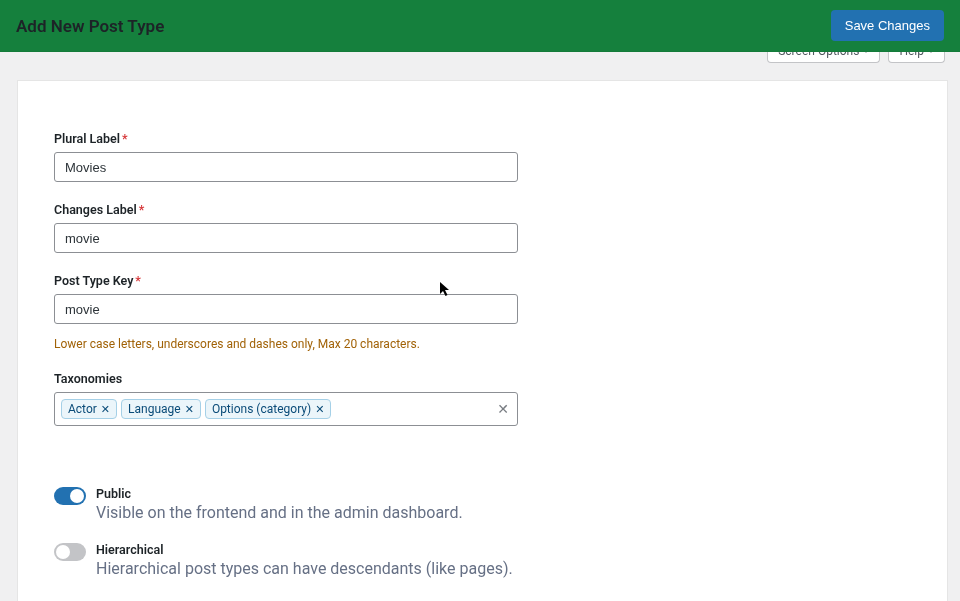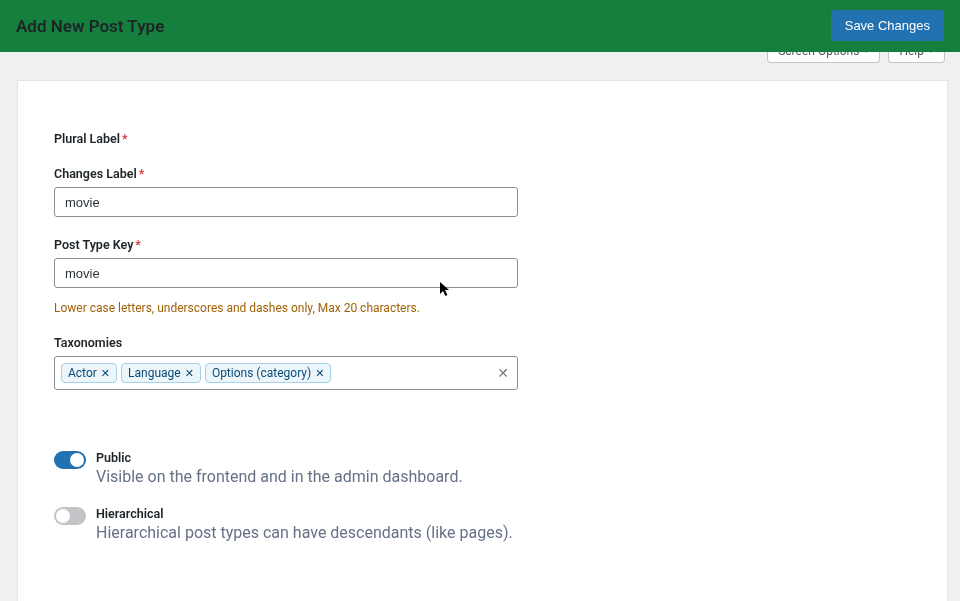--- a/index.html
+++ b/index.html
@@ -218,20 +218,21 @@
     <span class="caret"></span>
   </div>
 </div>
 
 <div class="panel">
 
   <div class="field-group">
     <label class="field-label">
       <span>Plural Label</span><span class="req">*</span>
     </label>
+    <input class="text-input" type="text" value="Movies" style="">
   </div>
 
   <div class="field-group">
     <label class="field-label">
       <span>Changes Label</span><span class="req">*</span>
     </label>
     <input class="text-input" type="text" value="movie" style="">
   </div>
 
   <div class="field-group">

